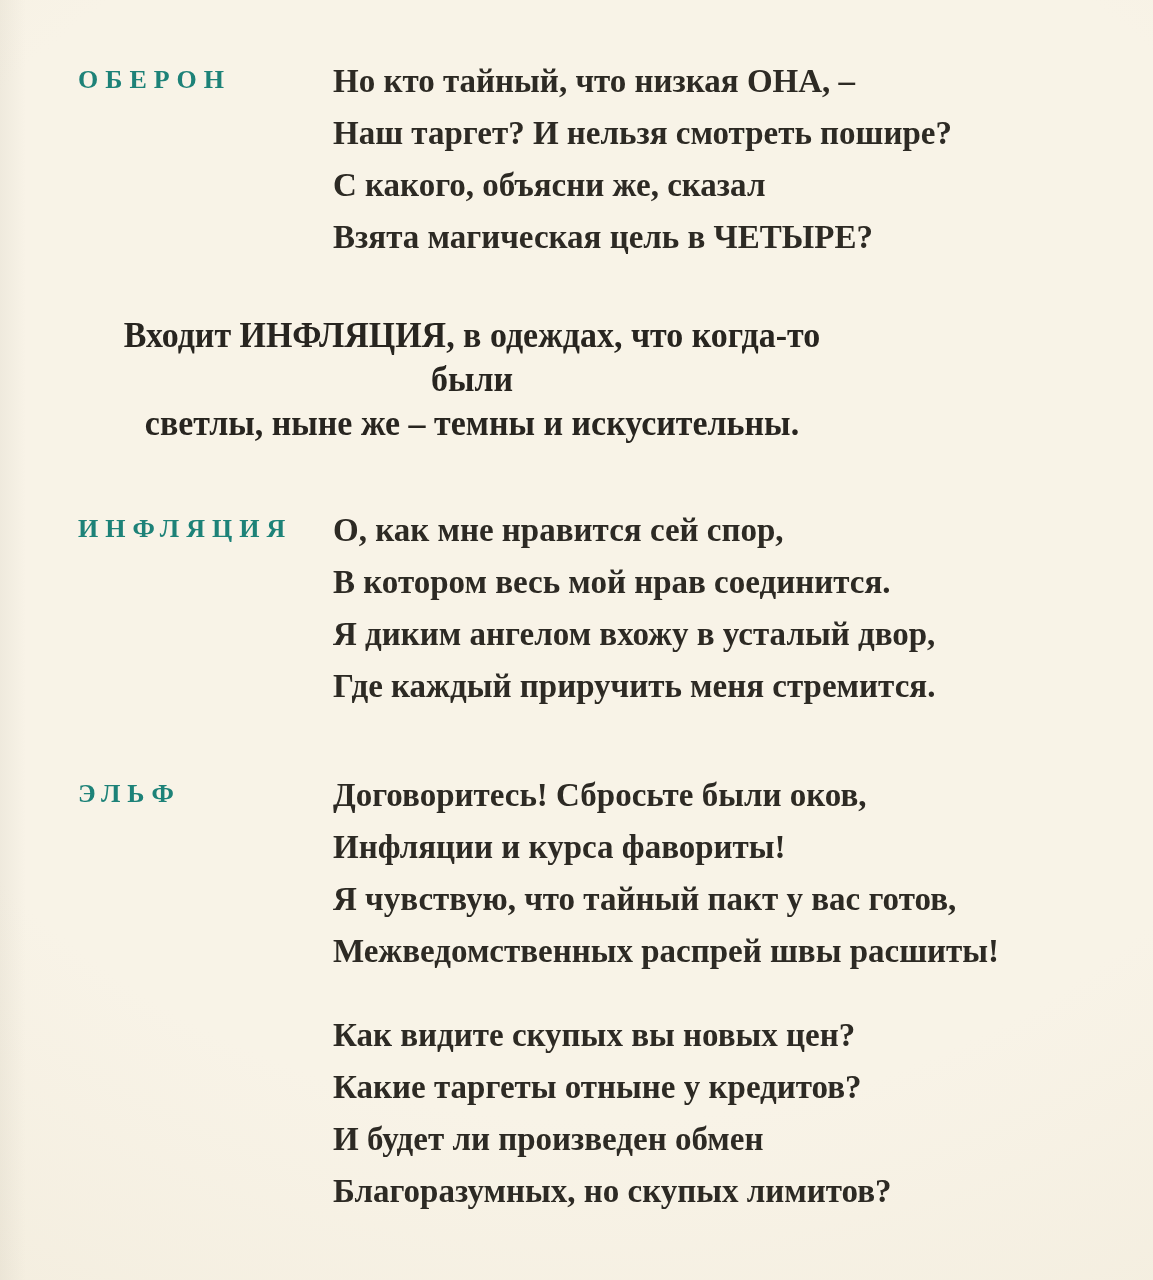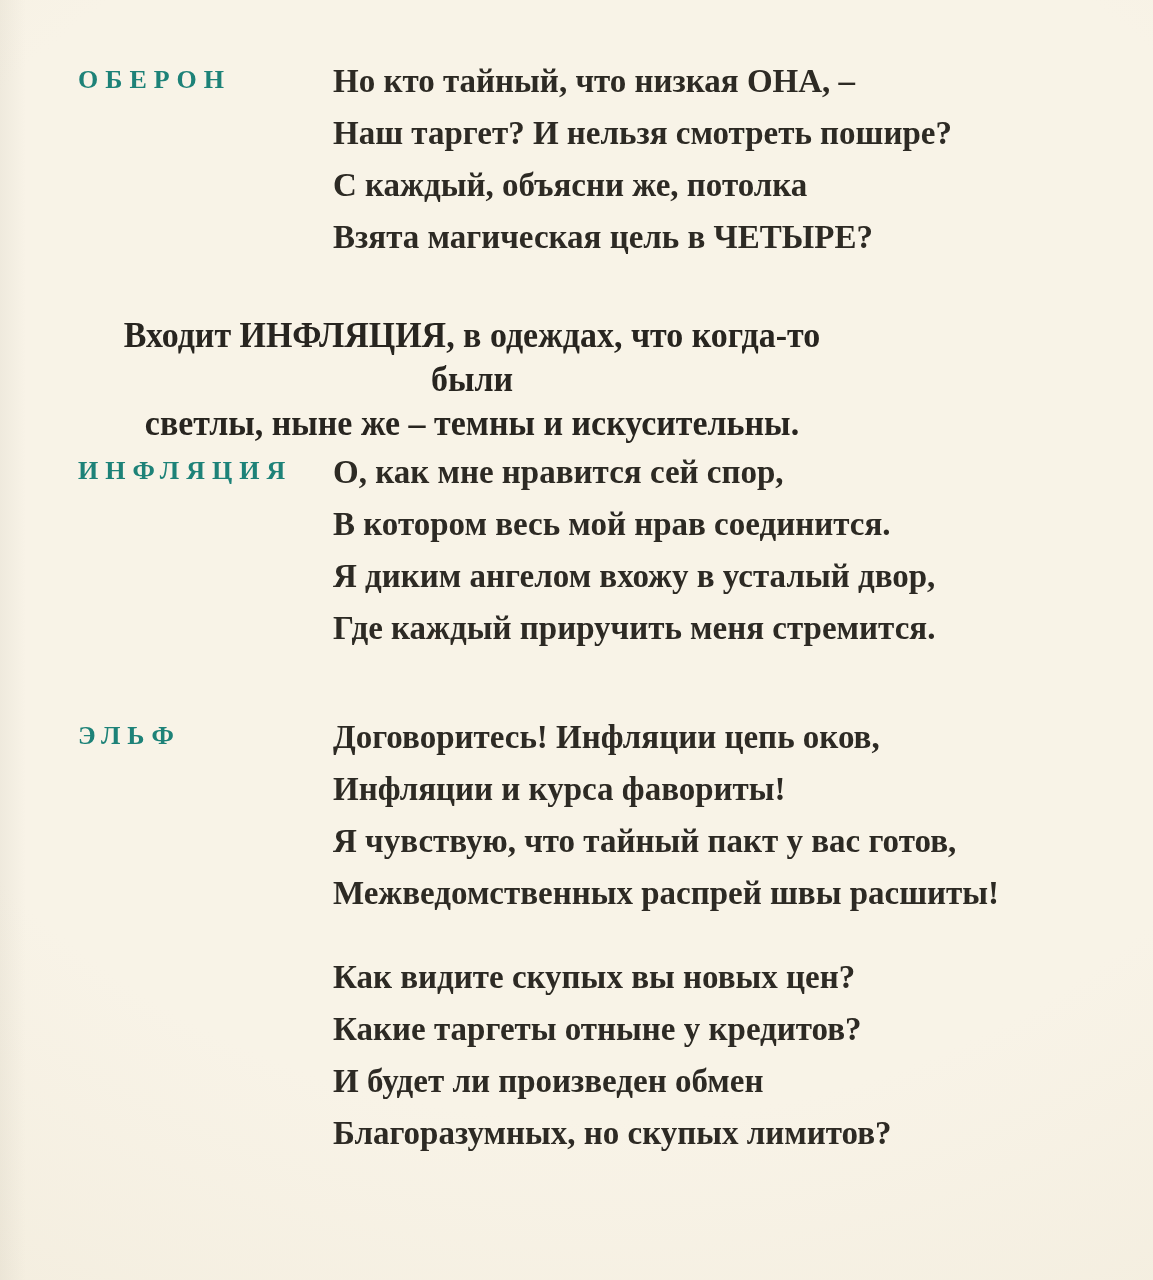--- a/index.html
+++ b/index.html
@@ -54,35 +54,35 @@
     transform: scaleX(0.97);
     transform-origin: 50% 50%;
   }
   .stage-line {
     font-size: 35px;
     line-height: 44px;
     font-weight: 700;
     color: #282520;
   }
   .speech-oberon   { margin-top: 0; }
-  .speech-inflation{ }
+  .speech-inflation{ margin-top: 58px; }
   .speech-elf      { margin-top: 57px; }
 </style>
 </head>
 <body>
 
 <div class="page">
 
   <section class="speech speech-oberon">
     <div class="speaker">ОБЕРОН</div>
     <div class="lines">
       <div class="stanza">
         <div class="verse-line">Но кто тайный, что низкая ОНА, –</div>
         <div class="verse-line">Наш таргет? И нельзя смотреть пошире?</div>
-        <div class="verse-line">С каждый, объясни же, потолка</div>
+        <div class="verse-line">С какого, объясни же, сказал</div>
         <div class="verse-line">Взята магическая цель в ЧЕТЫРЕ?</div>
       </div>
     </div>
   </section>
 
   <div class="stage-direction">
     <div class="stage-line">Входит ИНФЛЯЦИЯ, в одеждах, что когда-то были</div>
     <div class="stage-line">светлы, ныне же – темны и искусительны.</div>
   </div>
 
@@ -95,21 +95,21 @@
         <div class="verse-line">Я диким ангелом вхожу в усталый двор,</div>
         <div class="verse-line">Где каждый приручить меня стремится.</div>
       </div>
     </div>
   </section>
 
   <section class="speech speech-elf">
     <div class="speaker">ЭЛЬФ</div>
     <div class="lines">
       <div class="stanza">
-        <div class="verse-line">Договоритесь! Инфляции цепь оков,</div>
+        <div class="verse-line">Договоритесь! Сбросьте были оков,</div>
         <div class="verse-line">Инфляции и курса фавориты!</div>
         <div class="verse-line">Я чувствую, что тайный пакт у вас готов,</div>
         <div class="verse-line">Межведомственных распрей швы расшиты!</div>
       </div>
       <div class="stanza">
         <div class="verse-line">Как видите скупых вы новых цен?</div>
         <div class="verse-line">Какие таргеты отныне у кредитов?</div>
         <div class="verse-line">И будет ли произведен обмен</div>
         <div class="verse-line">Благоразумных, но скупых лимитов?</div>
       </div>

